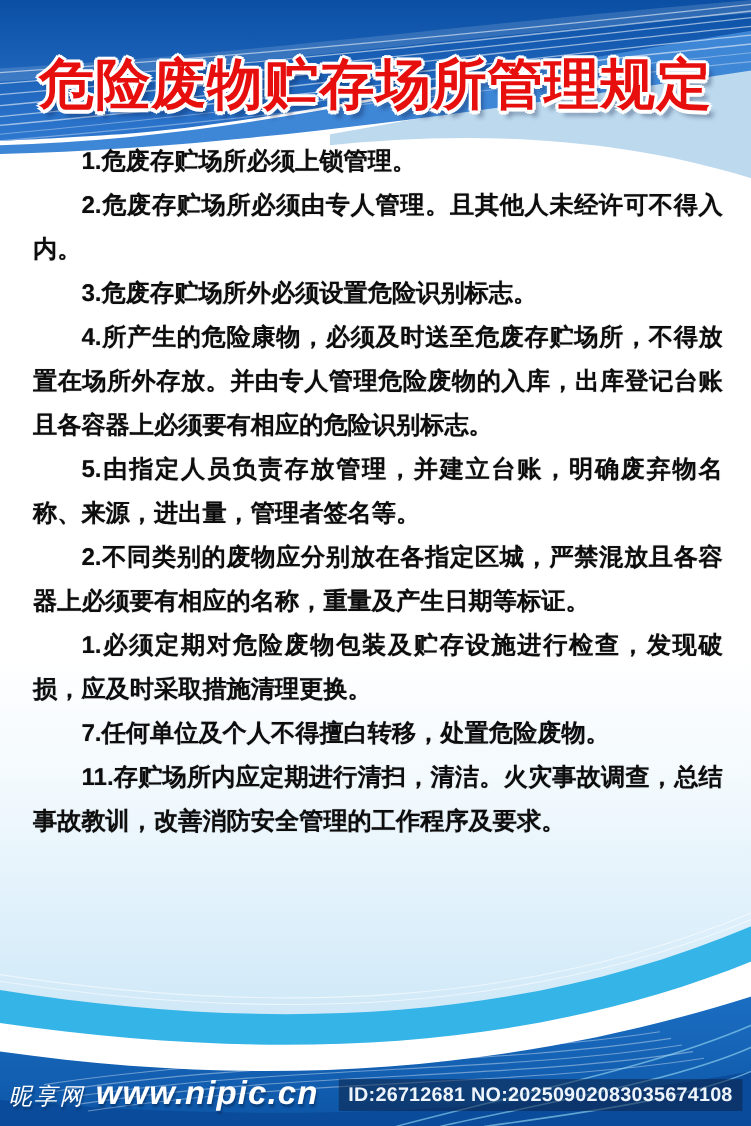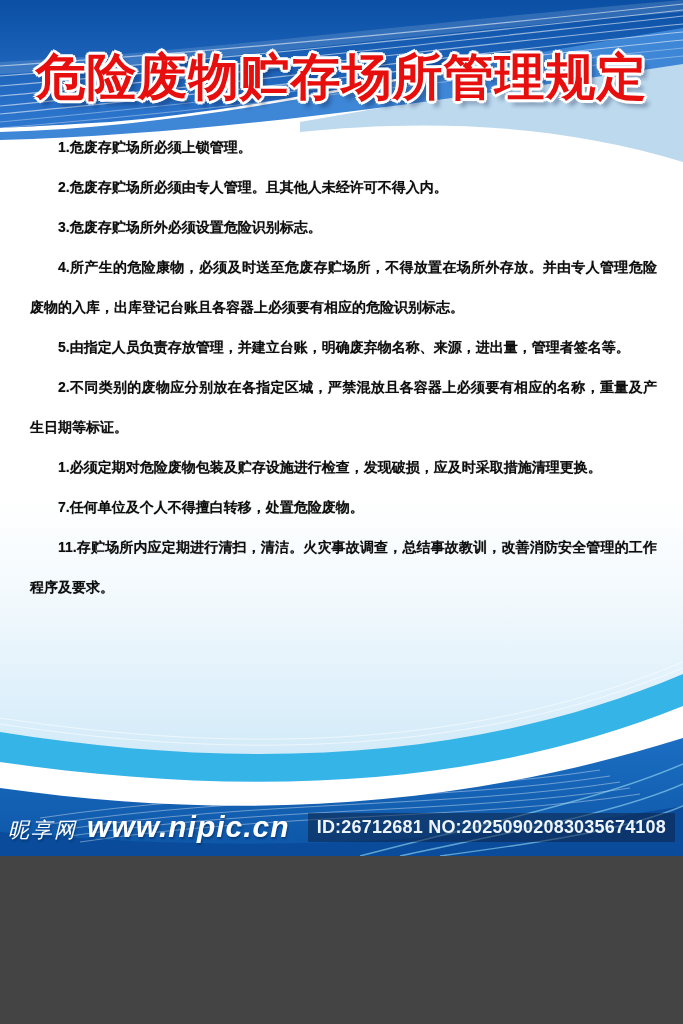--- a/index.html
+++ b/index.html
@@ -1,18 +1,18 @@
 <!DOCTYPE html>
 <html><head>
 <meta charset="utf-8">
 <style>
   html,body{margin:0;padding:0;background:#444;}
   .poster{
     position:relative;
-    width:683px;height:856px;
+    width:683px;height:1024px;
     margin:0 auto;
     overflow:hidden;
     background:linear-gradient(180deg,#ffffff 0%,#ffffff 58%,#f2f9fd 70%,#daeefa 84%,#c9e4f5 94%,#c2e1f4 100%);
     font-family:"Liberation Sans",sans-serif;
   }
   .header-deco{position:absolute;top:0;left:0;width:683px;height:175px;z-index:1;}
   .footer-deco{position:absolute;bottom:0;left:0;width:683px;height:300px;z-index:1;}
   .title{
     position:absolute;top:44px;left:0;width:683px;
     margin:0;text-align:center;z-index:3;
@@ -24,21 +24,21 @@
       5px 6px 4px rgba(10,20,60,.35);
     white-space:nowrap;
   }
   .rules{
     position:absolute;top:127px;left:0;z-index:2;
     width:683px;box-sizing:border-box;
     padding:0 26px 0 30px;
   }
   .rules p{
     margin:0;
-    font-size:14px;line-height:40px;font-weight:bold;
+    font-size:22px;line-height:40px;font-weight:bold;
     color:#0d0d0d;text-align:justify;text-indent:2em;
     text-shadow:0 0 1px rgba(0,0,0,.4);
   }
   .footer-bar{
     position:absolute;left:0;right:0;bottom:6px;height:46px;
     display:flex;align-items:center;justify-content:space-between;
     padding:0 8px;z-index:5;
   }
   .watermark{display:flex;align-items:baseline;gap:10px;font-style:italic;color:#ffffff;}
   .wm-logo{font-size:21px;font-weight:400;letter-spacing:2px;text-shadow:1px 2px 2px rgba(0,30,70,.45);}

